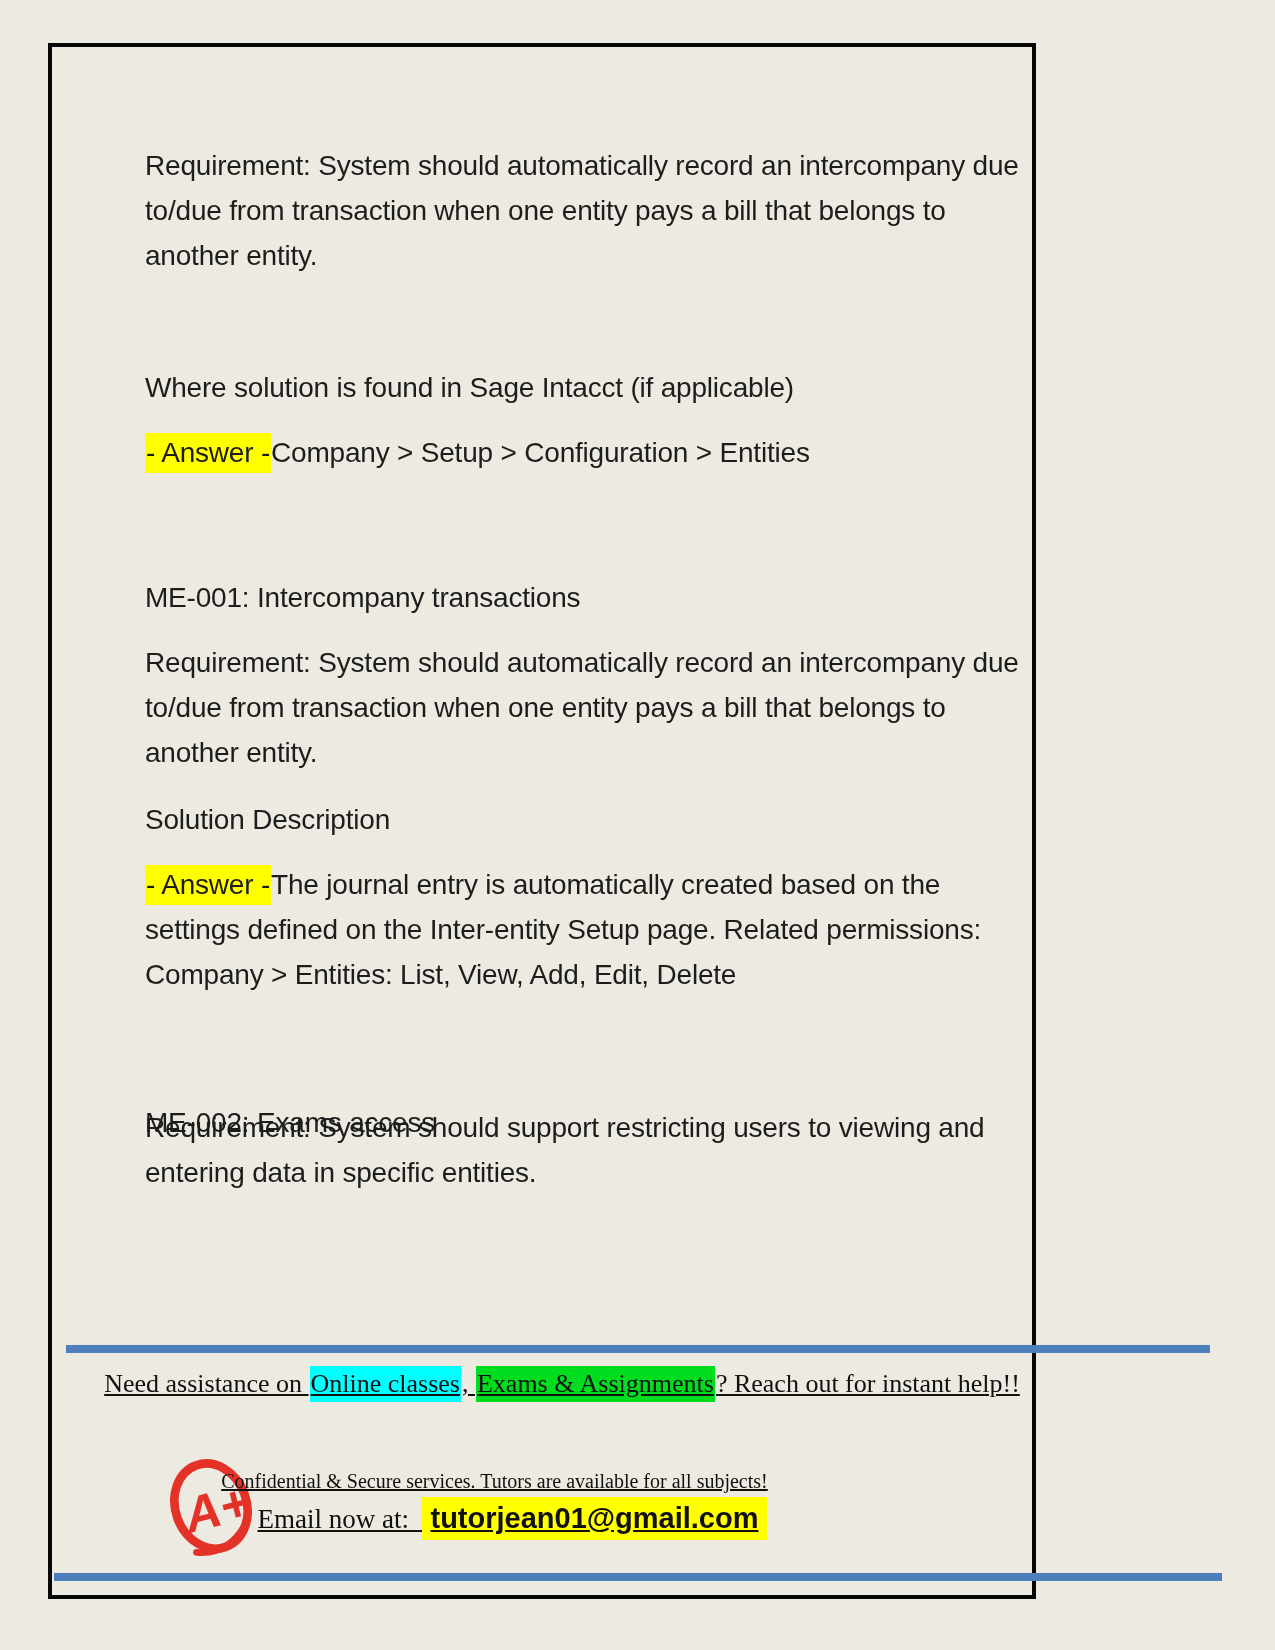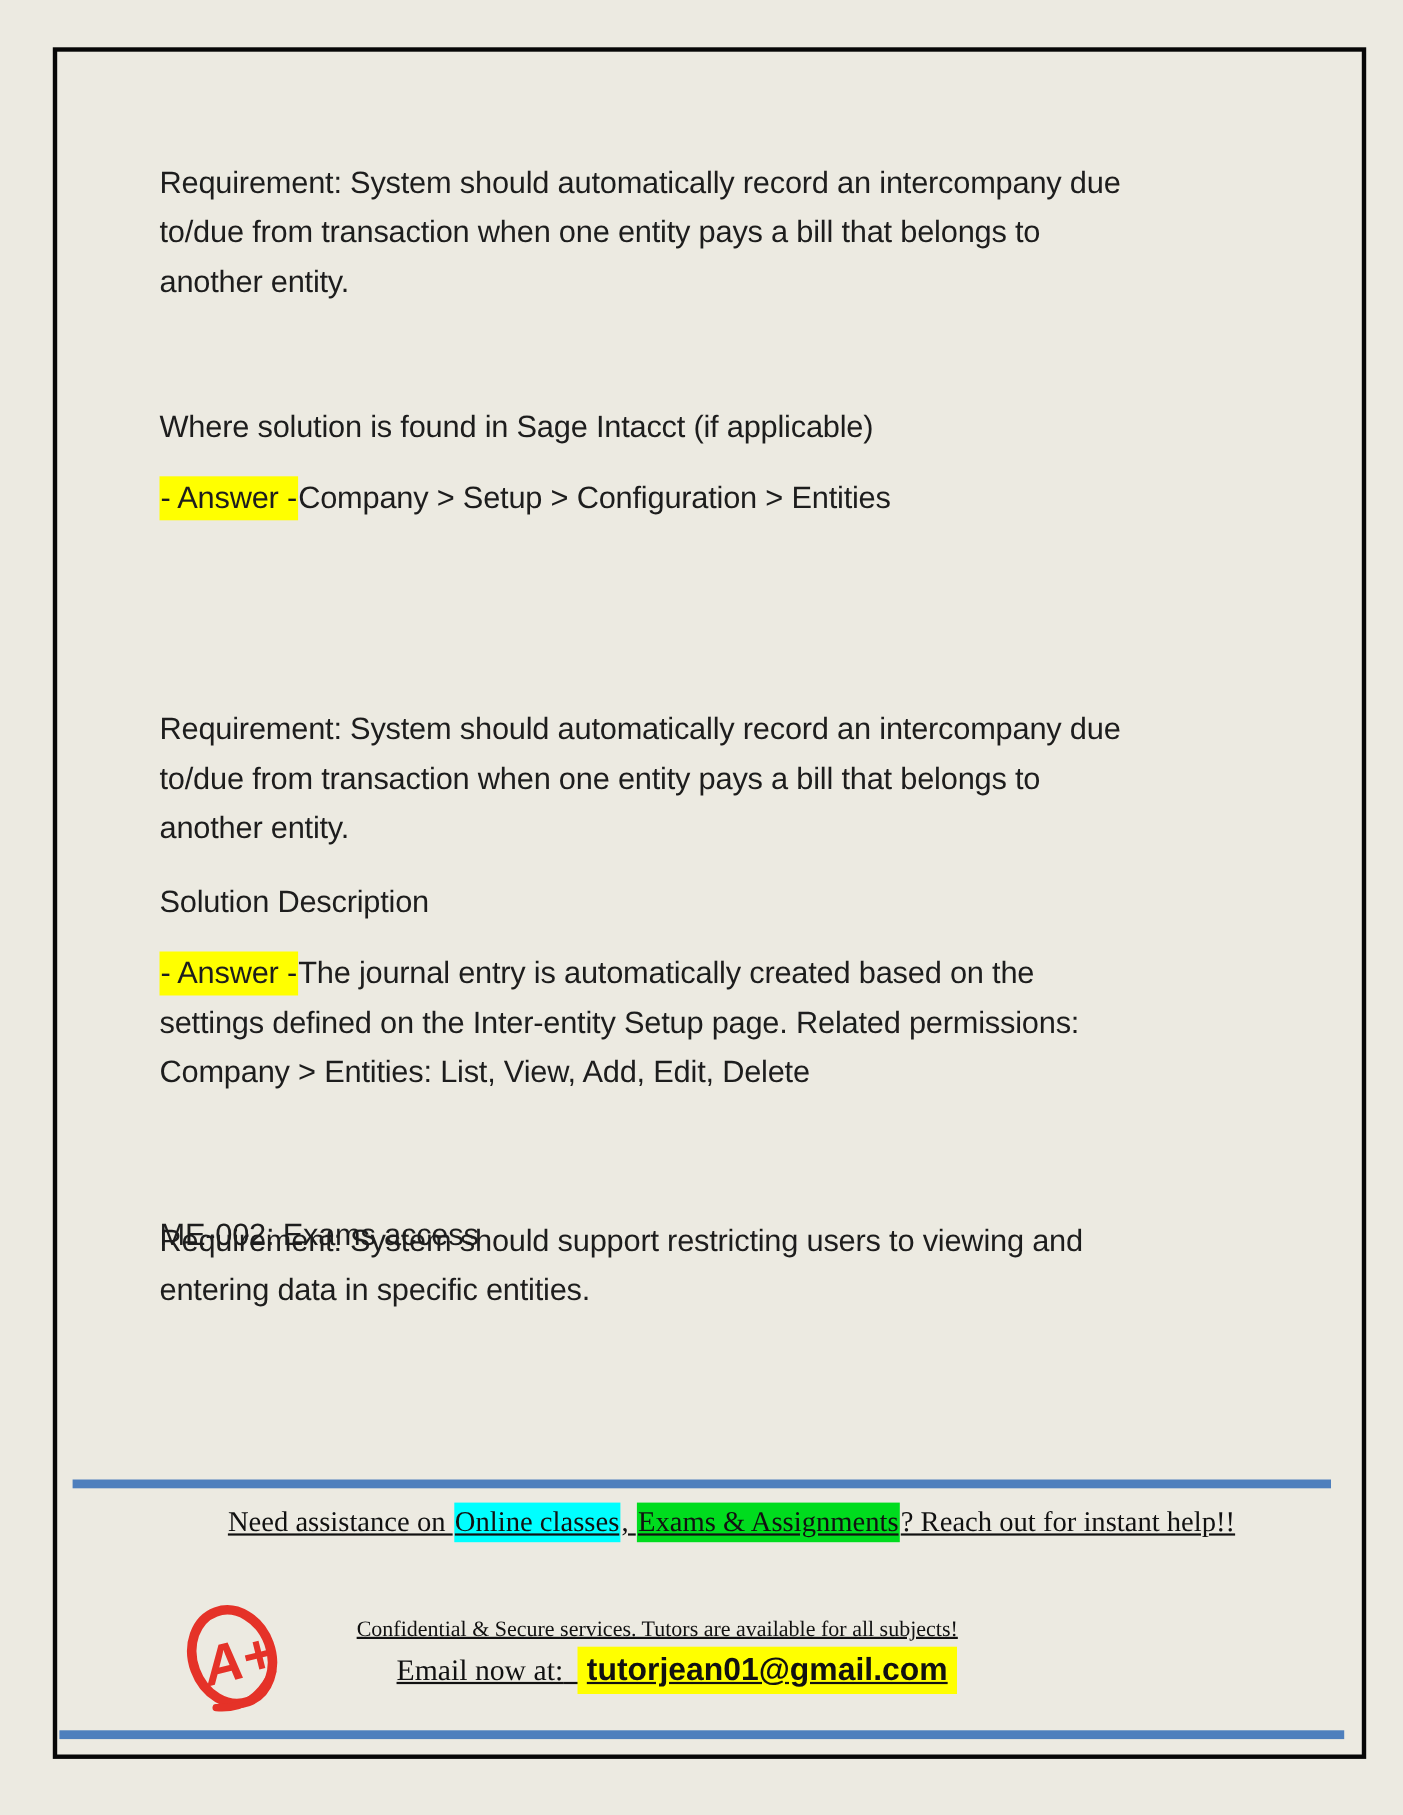--- a/index.html
+++ b/index.html
@@ -5,21 +5,21 @@
   html,body{margin:0;padding:0;}
   body{
     width:1275px;height:1650px;
     background:#ECEAE1;
     font-family:"Liberation Sans",sans-serif;
     position:relative;
     overflow:hidden;
   }
   .frame{
     position:absolute;left:48px;top:43px;
-    width:1194px;height:1556px;
+    width:988px;height:1556px;
     border:4px solid #070707;
     box-sizing:border-box;
     background:#ECEAE1;
   }
   .doc{
     position:absolute;left:93px;width:1040px;margin:0;
     font-size:28px;line-height:45px;letter-spacing:-0.2px;
     color:#1d1d1d;white-space:pre-line;
   }
   .hl-yellow{background:var(--yellow,#FFFF00);}
@@ -57,20 +57,21 @@
 <div class="frame">
 
   <p class="doc" style="top:96px">Requirement: System should automatically record an intercompany due
 to/due from transaction when one entity pays a bill that belongs to
 another entity.</p>
 
   <p class="doc" style="top:383px"><span class="hl-yellow ans">- Answer -</span><span>Company &gt; Setup &gt; Configuration &gt; Entities</span></p>
 
   <p class="doc" style="top:318px">Where solution is found in Sage Intacct (if applicable)</p>
 
+  <p class="doc" style="top:528px">ME-001: Intercompany transactions</p>
 
   <p class="doc" style="top:593px">Requirement: System should automatically record an intercompany due
 to/due from transaction when one entity pays a bill that belongs to
 another entity.</p>
 
   <p class="doc" style="top:815px"><span class="hl-yellow ans">- Answer -</span><span>The journal entry is automatically created based on the
 settings defined on the Inter-entity Setup page. Related permissions:
 Company &gt; Entities: List, View, Add, Edit, Delete</span></p>
 
   <p class="doc" style="top:750px">Solution Description</p>

